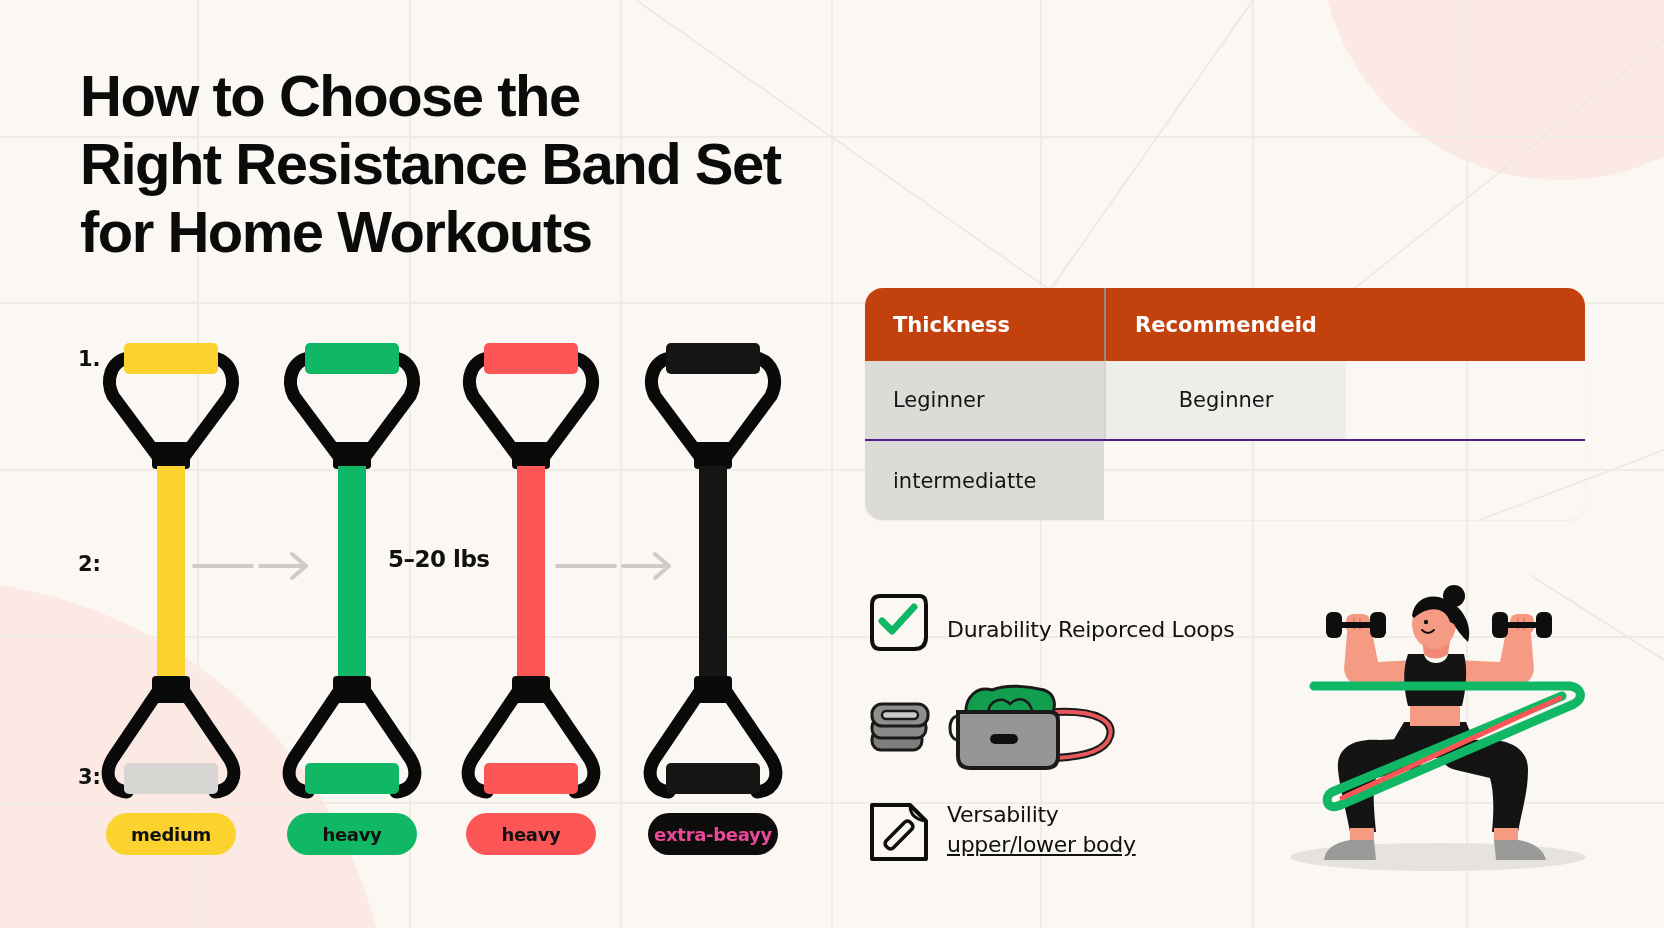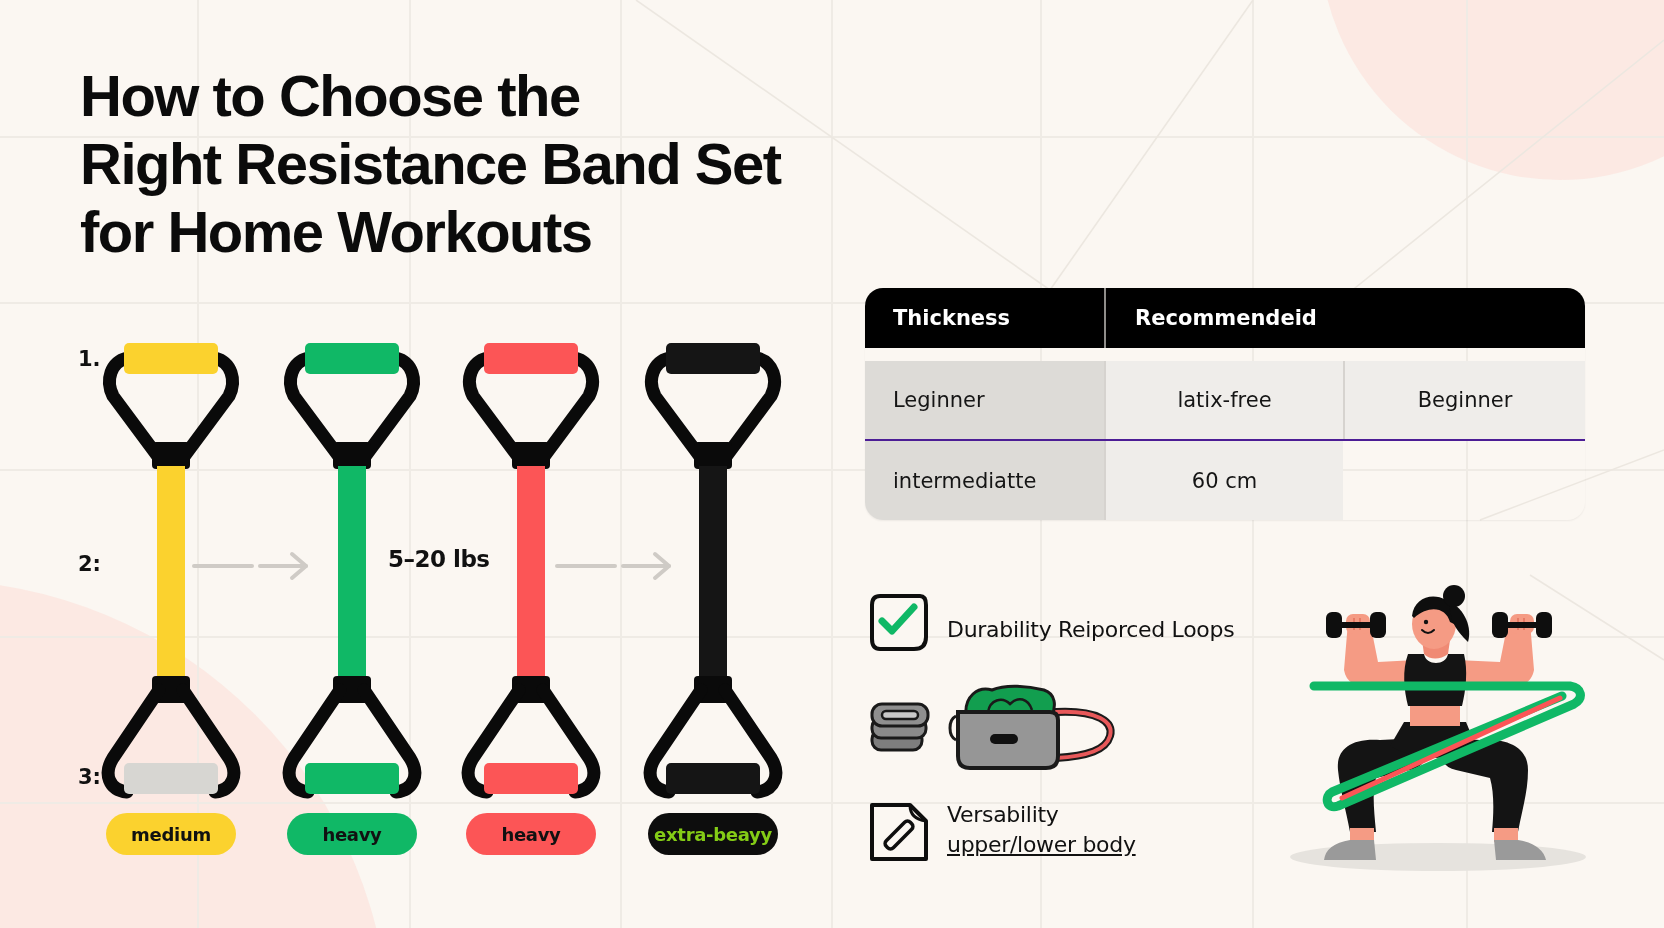--- a/index.html
+++ b/index.html
@@ -49,21 +49,21 @@
     font-weight: 700; font-size: 23px; color: #111; letter-spacing: -0.5px;
   }
 
   
   .spec-table {
     position: absolute; left: 865px; top: 288px; width: 720px; height: 232px;
     border-radius: 18px; overflow: hidden;
     box-shadow: 0 1px 2px rgba(0,0,0,0.06);
   }
   .spec-table .row { position: absolute; left: 0; width: 720px; display: flex; }
-  .spec-table .row.head { top: 0; height: 60px; background: #000000; }
+  .spec-table .row.head { top: 0; height: 73px; background: #c2410c; }
   .spec-table .row.r1 { top: 73px; height: 80px; }
   .spec-table .row.r2 { top: 153px; height: 79px; }
   .spec-table .cell {
     position: relative; height: 100%; display: flex; align-items: center;
     font-family: "DejaVu Sans", sans-serif; font-size: 21px; box-sizing: border-box;
   }
   .spec-table .c1 { width: 239px; padding-left: 28px; }
   .spec-table .c2 { width: 239px; justify-content: center; border-left: 2px solid #8f8d8a; }
   .spec-table .c3 { width: 242px; justify-content: center; border-left: 2px solid #8f8d8a; }
   .spec-table .row.head .cell { color: #fff; font-weight: 700; font-size: 21px; }
@@ -167,21 +167,21 @@
     <path d="M36 18 C20 22 14 40 22 56 L68 118 L92 118 L138 56 C146 40 140 22 124 18" fill="none" stroke="#0a0a0a" stroke-width="13" stroke-linejoin="round" stroke-linecap="round"></path>
   </svg>
   <div class="grip top" style="background:#151515;"></div>
   <div class="connector top"></div>
   <div class="strip" style="background:#151515;"></div>
   <div class="connector bottom"></div>
   <svg class="loop" style="top:678px;" viewBox="0 0 160 130">
     <path d="M68 12 L22 80 C12 96 18 112 36 114 M92 12 L138 80 C148 96 142 112 124 114" fill="none" stroke="#0a0a0a" stroke-width="13" stroke-linejoin="round" stroke-linecap="round"></path>
   </svg>
   <div class="grip bottom" style="background:#151515;"></div>
-  <div class="pill" style="left:15px; background:#0d0d0d; color:#84cc16;">extra-beayy</div>
+  <div class="pill" style="left:15px; background:#0d0d0d; color:#ec4899;">extra-beayy</div>
 </div>
 
 <svg class="abs" style="left:190px; top:550px;" width="130" height="32" viewBox="0 0 130 32">
   <line x1="4" y1="16" x2="62" y2="16" stroke="#cfcbc6" stroke-width="4" stroke-linecap="round"></line>
   <line x1="70" y1="16" x2="116" y2="16" stroke="#cfcbc6" stroke-width="4" stroke-linecap="round"></line>
   <polyline points="102,4 116,16 102,28" fill="none" stroke="#cfcbc6" stroke-width="4" stroke-linecap="round" stroke-linejoin="round"></polyline>
 </svg>
 <svg class="abs" style="left:553px; top:550px;" width="130" height="32" viewBox="0 0 130 32">
   <line x1="4" y1="16" x2="62" y2="16" stroke="#cfcbc6" stroke-width="4" stroke-linecap="round"></line>
   <line x1="70" y1="16" x2="116" y2="16" stroke="#cfcbc6" stroke-width="4" stroke-linecap="round"></line>
@@ -190,26 +190,24 @@
 
 <div class="range-label">5–20 lbs</div>
 
 <div class="spec-table">
   <div class="row head">
     <div class="cell c1">Thickness</div>
     <div class="cell c3">Recommendeid</div>
   </div>
   <div class="row r1">
     <div class="cell c1">Leginner</div>
-    <div class="cell c2">latix-free</div>
     <div class="cell c3">Beginner</div>
   </div>
   <div class="row r2">
     <div class="cell c1">intermediatte</div>
-    <div class="cell c2">60 cm</div>
   </div>
 </div>
 
 <svg class="abs" style="left:868px; top:593px;" width="62" height="60" viewBox="0 0 62 60">
   <path d="M12 3 H52 Q58 3 58 12 V44 Q58 56 46 56 H12 Q4 56 4 46 V12 Q4 3 12 3 Z" fill="#fbf7f2" stroke="#0e0e0e" stroke-width="4"></path>
   <polyline points="14,28 24,38 46,14" fill="none" stroke="#10b866" stroke-width="7" stroke-linecap="round" stroke-linejoin="round"></polyline>
 </svg>
 <div class="feature-text" style="left:947px; top:615px;">Durability Reiporced Loops</div>
 
 <svg class="abs" style="left:868px; top:700px;" width="62" height="56" viewBox="0 0 62 56">

